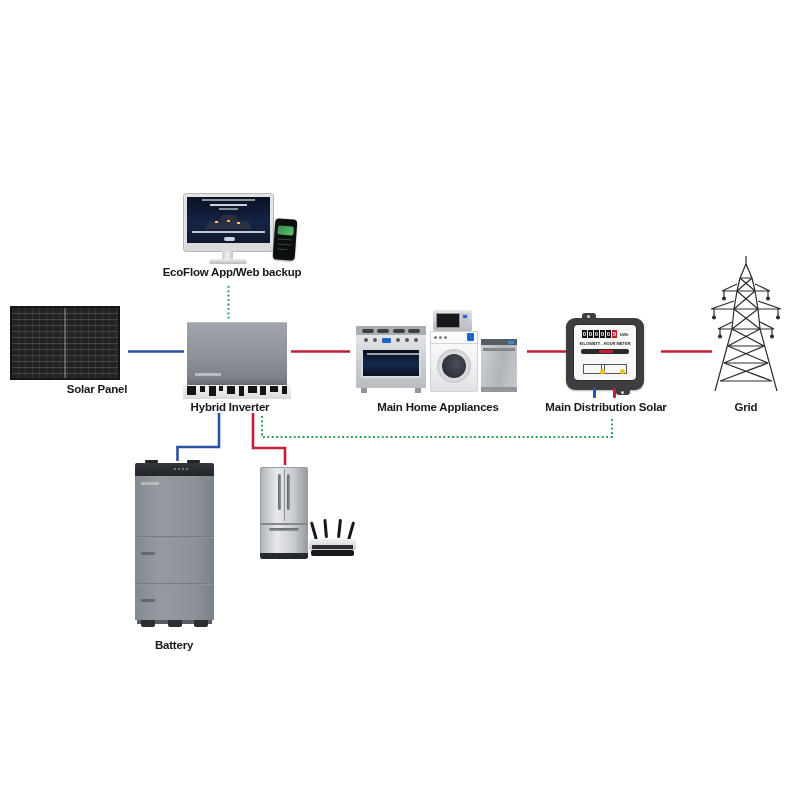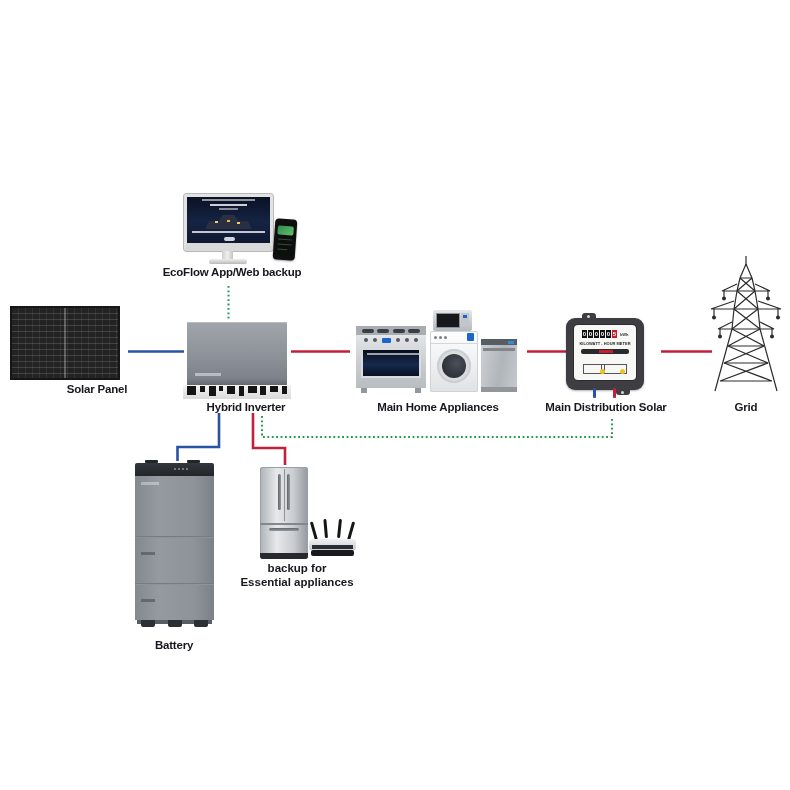--- a/index.html
+++ b/index.html
@@ -226,21 +226,21 @@
     <div class="port p2"></div>
     <div class="port p3"></div>
     <div class="port p4"></div>
     <div class="port p5"></div>
     <div class="port p6"></div>
     <div class="port p7"></div>
     <div class="port p8"></div>
     <div class="port p9"></div>
     <div class="port p10"></div>
   </div>
-  <div class="lbl" style="left:246px;top:401px;">Hybrid Inverter</div>
+  <div class="lbl" style="left:230px;top:401px;">Hybrid Inverter</div>
 
   <div class="abs stove">
     <div class="stove-top">
       <div class="burner"></div>
       <div class="burner"></div>
       <div class="burner"></div>
       <div class="burner"></div>
     </div>
     <div class="stove-ctrl">
       <div class="knob"></div>
@@ -375,18 +375,14 @@
   </div>
   <div class="abs router">
     <div class="ant a1"></div>
     <div class="ant a2"></div>
     <div class="ant a3"></div>
     <div class="ant a4"></div>
     <div class="router-body"></div>
     <div class="router-face"></div>
     <div class="router-base"></div>
   </div>
-  <div class="lbl2" style="left:297px;top:561px;">
-    <div>backup for</div>
-    <div>Essential appliances</div>
-  </div>
 
 </div>
 
 </body></html>

